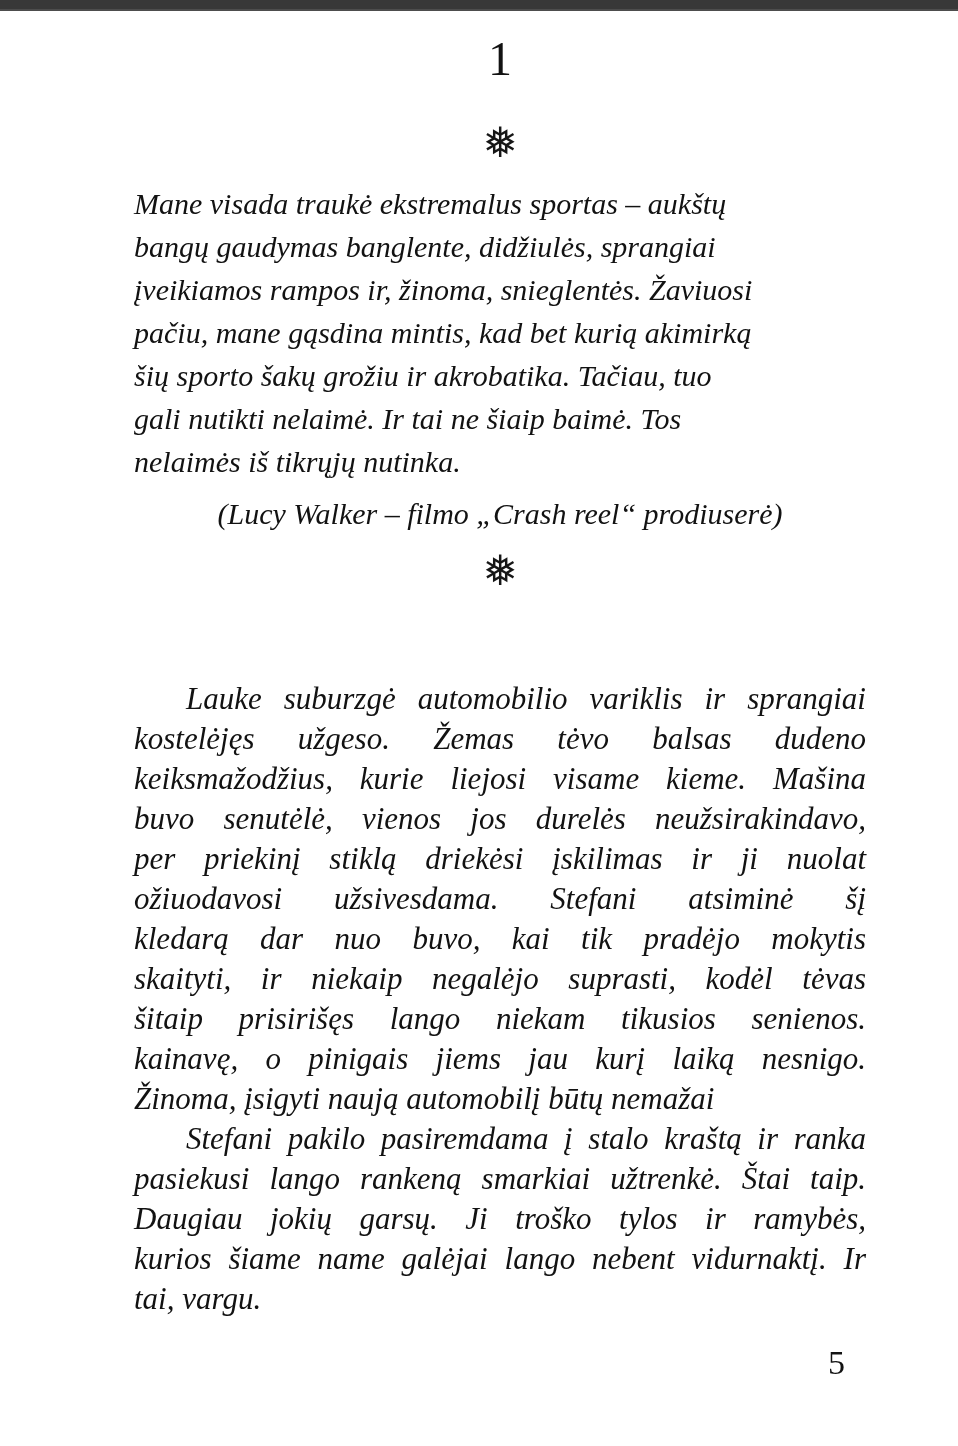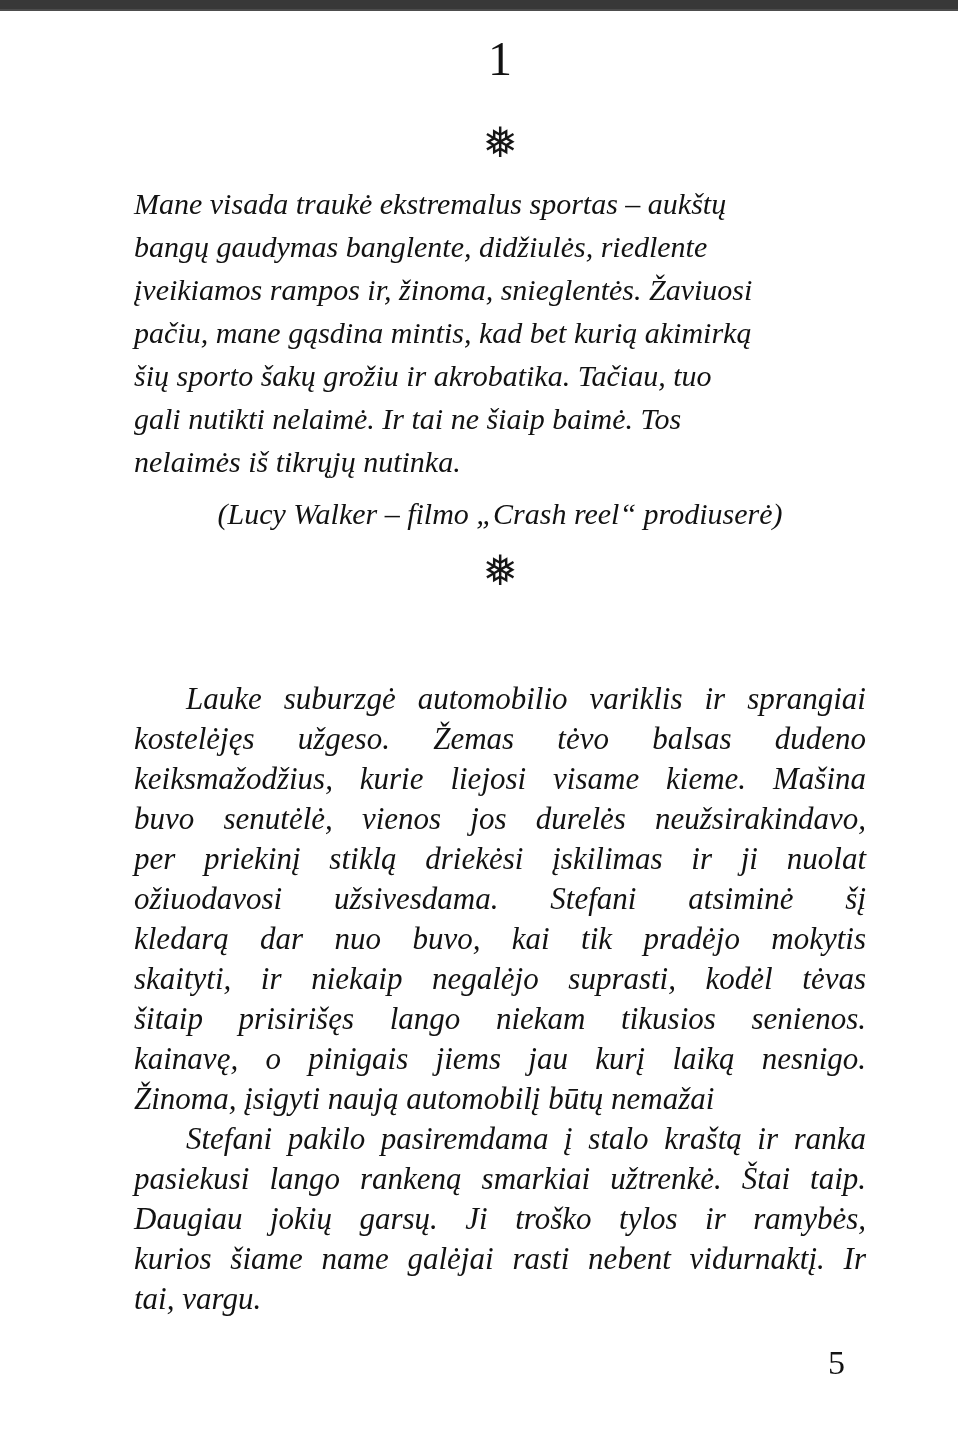--- a/index.html
+++ b/index.html
@@ -95,21 +95,21 @@
   <div class="content">
 
     <div class="chapter-number">1</div>
 
     <div class="ornament orn-1">❅</div>
 
     <div class="epigraph">
 
         <div class="epi-line">Mane visada traukė ekstremalus sportas – aukštų</div>
 
-        <div class="epi-line">bangų gaudymas banglente, didžiulės, riedlente</div>
+        <div class="epi-line">bangų gaudymas banglente, didžiulės, sprangiai</div>
 
         <div class="epi-line">įveikiamos rampos ir, žinoma, snieglentės. Žaviuosi</div>
 
         <div class="epi-line">pačiu, mane gąsdina mintis, kad bet kurią akimirką</div>
 
         <div class="epi-line">šių sporto šakų grožiu ir akrobatika. Tačiau, tuo</div>
 
         <div class="epi-line">gali nutikti nelaimė. Ir tai ne šiaip baimė. Tos</div>
 
         <div class="epi-line">nelaimės iš tikrųjų nutinka.</div>
@@ -145,21 +145,21 @@
           <div class="line">Žinoma, įsigyti naują automobilį būtų nemažai</div>
         </div>
       <div class="paragraph">
 
           <div class="line">Stefani pakilo pasiremdama į stalo kraštą ir ranka</div>
 
           <div class="line">pasiekusi lango rankeną smarkiai užtrenkė. Štai taip.</div>
 
           <div class="line">Daugiau jokių garsų. Ji troško tylos ir ramybės,</div>
 
-          <div class="line">kurios šiame name galėjai rasti nebent vidurnaktį. Ir</div>
+          <div class="line">kurios šiame name galėjai lango nebent vidurnaktį. Ir</div>
 
           <div class="line">tai, vargu.</div>
         </div>
     </div>
 
   </div>
 
   <div class="page-number">5</div>
 
 </div>

